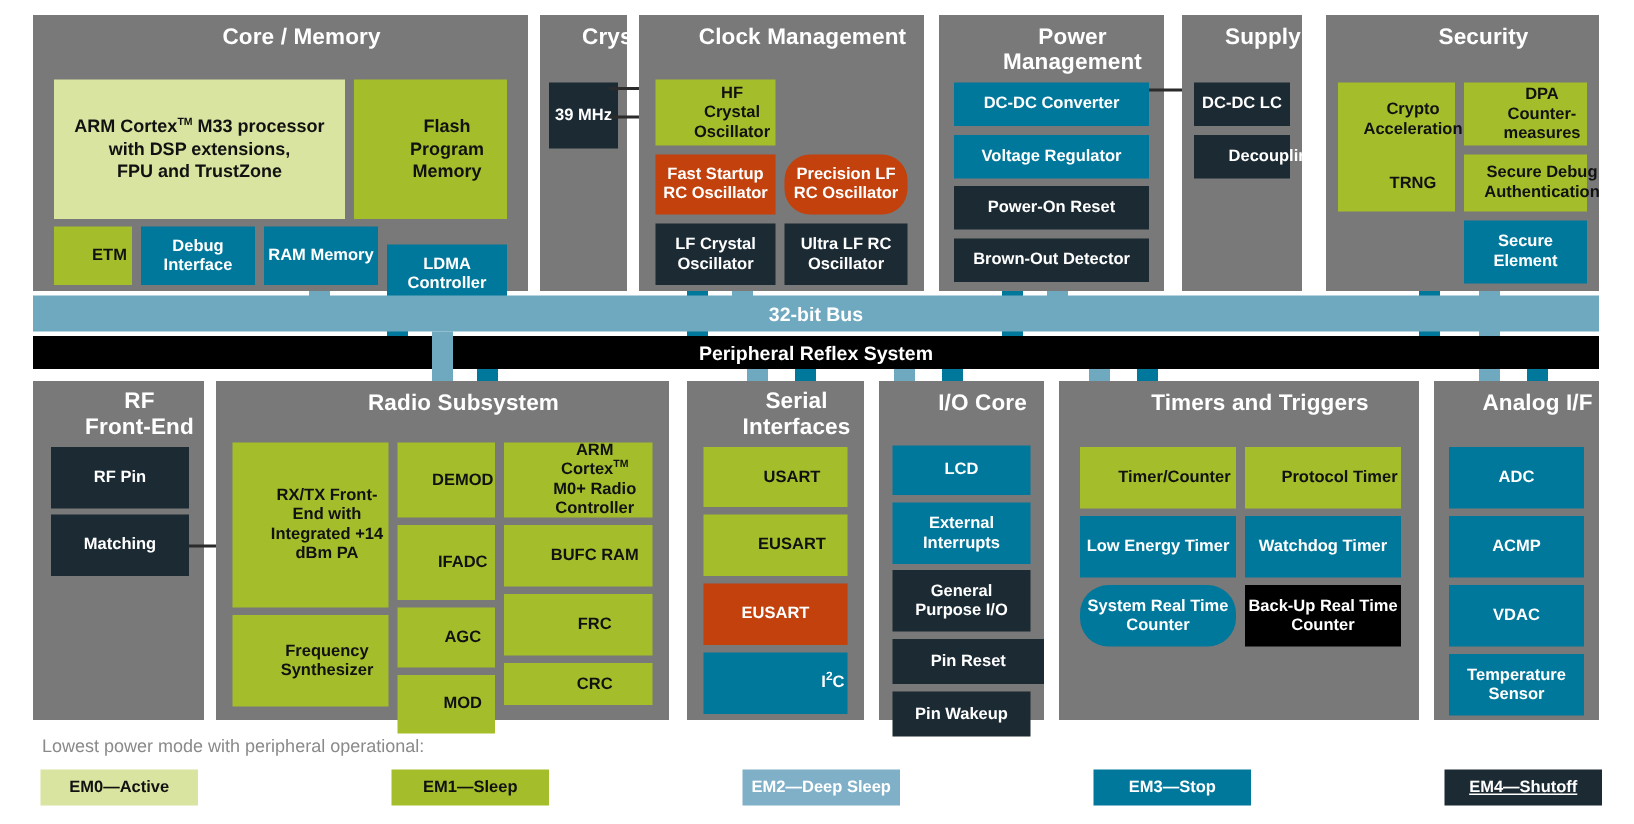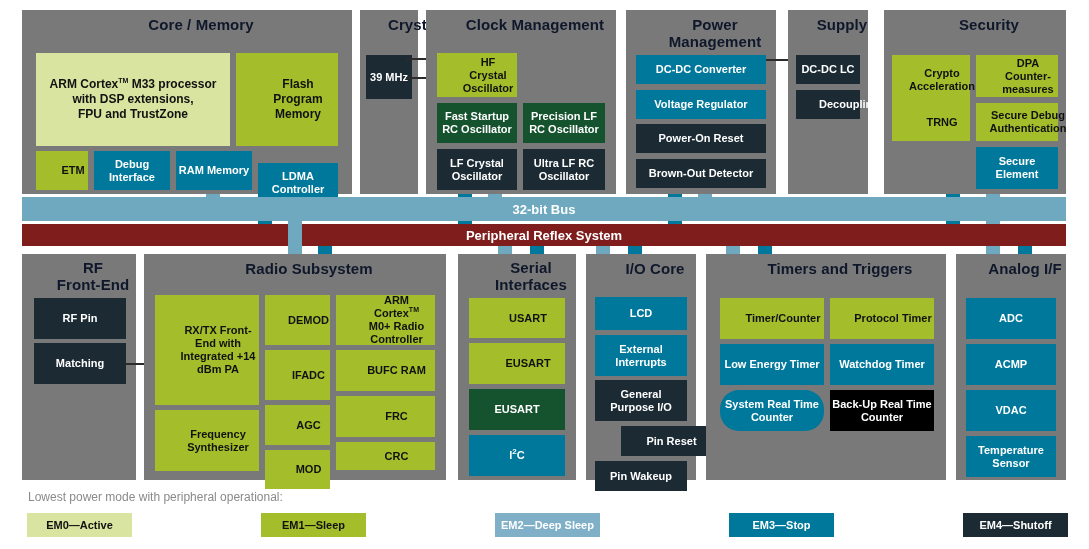--- a/index.html
+++ b/index.html
@@ -7,45 +7,45 @@
     width:1089px;height:549px;position:relative;overflow:hidden;
     font-family:"Liberation Sans", sans-serif;
     -webkit-font-smoothing:antialiased;
   }
   #diagram{position:absolute;left:0;top:0;width:1089px;height:549px;}
 
   
   .panel{position:absolute;background:#797979;box-sizing:border-box;}
   .panel-title{
     position:absolute;left:0;right:0;top:6px;
-    text-align:center;color:#0f172a;font-weight:bold;
+    text-align:center;color:#ffffff;font-weight:bold;
     font-size:15px;line-height:17px;letter-spacing:.1px;padding-left:28px;
   }
   .panel-title.two{top:5px;}
 
   
   .blk{
     position:absolute;box-sizing:border-box;
     display:flex;align-items:center;justify-content:center;text-align:center;
     font-weight:bold;font-size:11px;line-height:13px;
     padding:1px 2px;
   }
   .blk.em0{background:#d8e4a0;color:#111111;}
   .blk.em1{background:#a4be2b;color:#111111;padding-left:24px;}
-  .blk.em2{background:#14532d;color:#ffffff;}
+  .blk.em2{background:#c2410c;color:#ffffff;}
   .blk.em3{background:#00789b;color:#ffffff;}
   .blk.em4{background:#1b2a33;color:#ffffff;}
   .blk.em4black{background:#000000;color:#ffffff;}
   .blk.big{font-size:12px;line-height:15px;}
 
   
   .bus{position:absolute;box-sizing:border-box;display:flex;align-items:center;justify-content:center;
        color:#ffffff;font-weight:bold;font-size:13px;}
   .bus32{background:#6ea9bf;}
-  .busprs{background:#7f1d1d;}
+  .busprs{background:#000000;}
   .stub{position:absolute;}
   .stub.light{background:#6ea9bf;}
   .stub.dark{background:#00789b;}
 
   
   .wire{position:absolute;background:#2b2b2b;}
 
   
   .legend-note{
     position:absolute;color:#8a8a8a;font-size:12px;font-weight:normal;
@@ -53,21 +53,21 @@
   }
   .legend-item{
     position:absolute;height:24px;box-sizing:border-box;
     display:flex;align-items:center;justify-content:center;
     font-size:11px;font-weight:bold;
   }
   .lg0{background:#d8e4a0;color:#111111;}
   .lg1{background:#a4be2b;color:#111111;}
   .lg2{background:#7fb0c8;color:#ffffff;}
   .lg3{background:#00789b;color:#ffffff;}
-  .lg4{background:#1b2a33;color:#ffffff;}
+  .lg4{background:#1b2a33;color:#ffffff;text-decoration:underline;}
 
   .sup{font-size:7px;vertical-align:super;line-height:0;}
   .sub2{font-size:8px;vertical-align:super;line-height:0;}
 </style>
 </head>
 <body>
 
 <div id="diagram">
 
   <div class="panel" style="left:22px;top:10px;width:330px;height:184px;">
@@ -89,21 +89,21 @@
     <div class="blk em4" style="left:6px;top:45px;width:46px;height:44px;">39 MHz</div>
   </div>
 
   <div class="wire" style="left:406px;top:58px;width:30px;height:2px;"></div>
   <div class="wire" style="left:406px;top:77px;width:30px;height:2px;"></div>
 
   <div class="panel" style="left:426px;top:10px;width:190px;height:184px;">
     <div class="panel-title">Clock Management</div>
     <div class="blk em1" style="left:11px;top:43px;width:80px;height:44px;">HF Crystal Oscillator</div>
     <div class="blk em2" style="left:11px;top:93px;width:80px;height:40px;">Fast Startup RC Oscillator</div>
-    <div class="blk em2" style="left:97px;top:93px;width:82px;height:40px;">Precision LF RC Oscillator</div>
+    <div class="blk em2" style="left:97px;top:93px;width:82px;height:40px;border-radius:17px;">Precision LF RC Oscillator</div>
     <div class="blk em4" style="left:11px;top:139px;width:80px;height:41px;">LF Crystal Oscillator</div>
     <div class="blk em4" style="left:97px;top:139px;width:82px;height:41px;">Ultra LF RC Oscillator</div>
   </div>
 
   <div class="panel" style="left:626px;top:10px;width:150px;height:184px;">
     <div class="panel-title">Power Management</div>
     <div class="blk em3" style="left:10px;top:45px;width:130px;height:29px;">DC-DC Converter</div>
     <div class="blk em3" style="left:10px;top:80px;width:130px;height:29px;">Voltage Regulator</div>
     <div class="blk em4" style="left:10px;top:114px;width:130px;height:29px;">Power-On Reset</div>
     <div class="blk em4" style="left:10px;top:149px;width:130px;height:29px;">Brown-Out Detector</div>
@@ -183,31 +183,31 @@
   </div>
 
   <div class="panel" style="left:458px;top:254px;width:118px;height:226px;">
     <div class="panel-title two">
       <div>Serial</div>
       <div>Interfaces</div>
     </div>
     <div class="blk em1" style="left:11px;top:44px;width:96px;height:40px;">USART</div>
     <div class="blk em1" style="left:11px;top:89px;width:96px;height:41px;">EUSART</div>
     <div class="blk em2" style="left:11px;top:135px;width:96px;height:41px;">EUSART</div>
-    <div class="blk em3" style="left:11px;top:181px;width:96px;height:41px;">
+    <div class="blk em3" style="left:11px;top:181px;width:96px;height:41px;justify-content:flex-end;">
       <span><span>I</span><span class="sub2">2</span><span>C</span></span>
     </div>
   </div>
 
   <div class="panel" style="left:586px;top:254px;width:110px;height:226px;">
     <div class="panel-title">I/O Core</div>
     <div class="blk em3" style="left:9px;top:43px;width:92px;height:33px;">LCD</div>
     <div class="blk em3" style="left:9px;top:81px;width:92px;height:41px;">External Interrupts</div>
     <div class="blk em4" style="left:9px;top:126px;width:92px;height:41px;">General Purpose I/O</div>
-    <div class="blk em4" style="left:9px;top:172px;width:101px;height:30px;margin-left:26px;">Pin Reset</div>
+    <div class="blk em4" style="left:9px;top:172px;width:101px;height:30px;">Pin Reset</div>
     <div class="blk em4" style="left:9px;top:207px;width:92px;height:30px;">Pin Wakeup</div>
   </div>
 
   <div class="panel" style="left:706px;top:254px;width:240px;height:226px;">
     <div class="panel-title">Timers and Triggers</div>
     <div class="blk em1" style="left:14px;top:44px;width:104px;height:41px;">Timer/Counter</div>
     <div class="blk em1" style="left:124px;top:44px;width:104px;height:41px;">Protocol Timer</div>
     <div class="blk em3" style="left:14px;top:90px;width:104px;height:41px;">Low Energy Timer</div>
     <div class="blk em3" style="left:124px;top:90px;width:104px;height:41px;">Watchdog Timer</div>
     <div class="blk em3" style="left:14px;top:136px;width:104px;height:41px;border-radius:19px;">System Real Time Counter</div>

